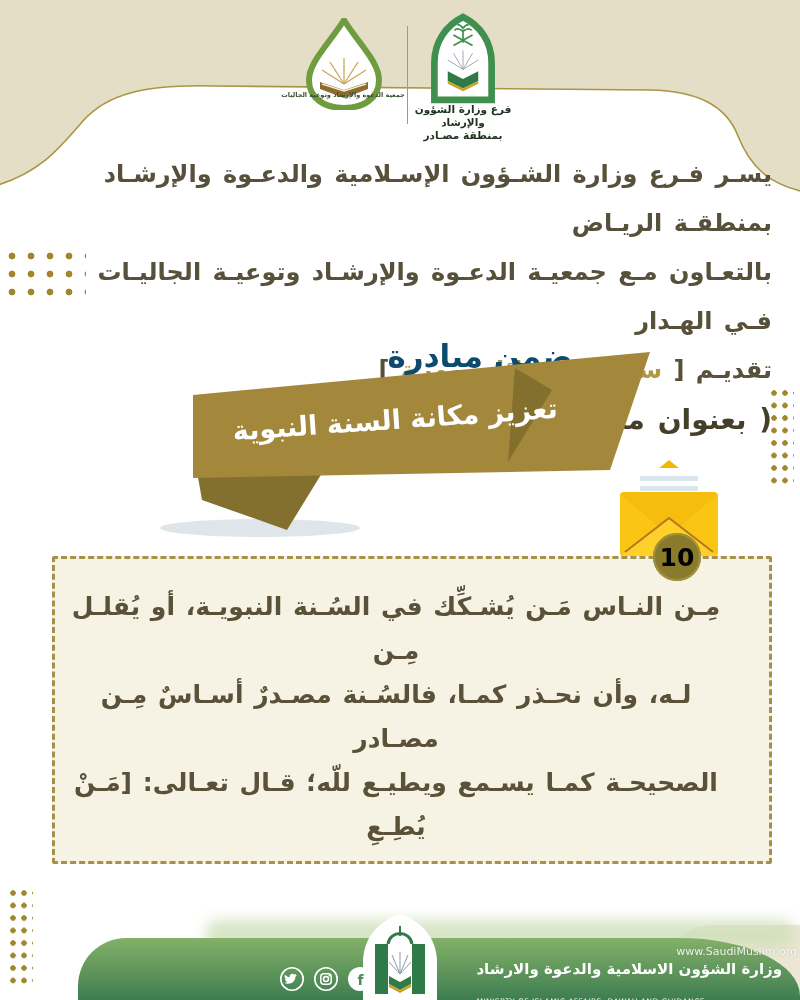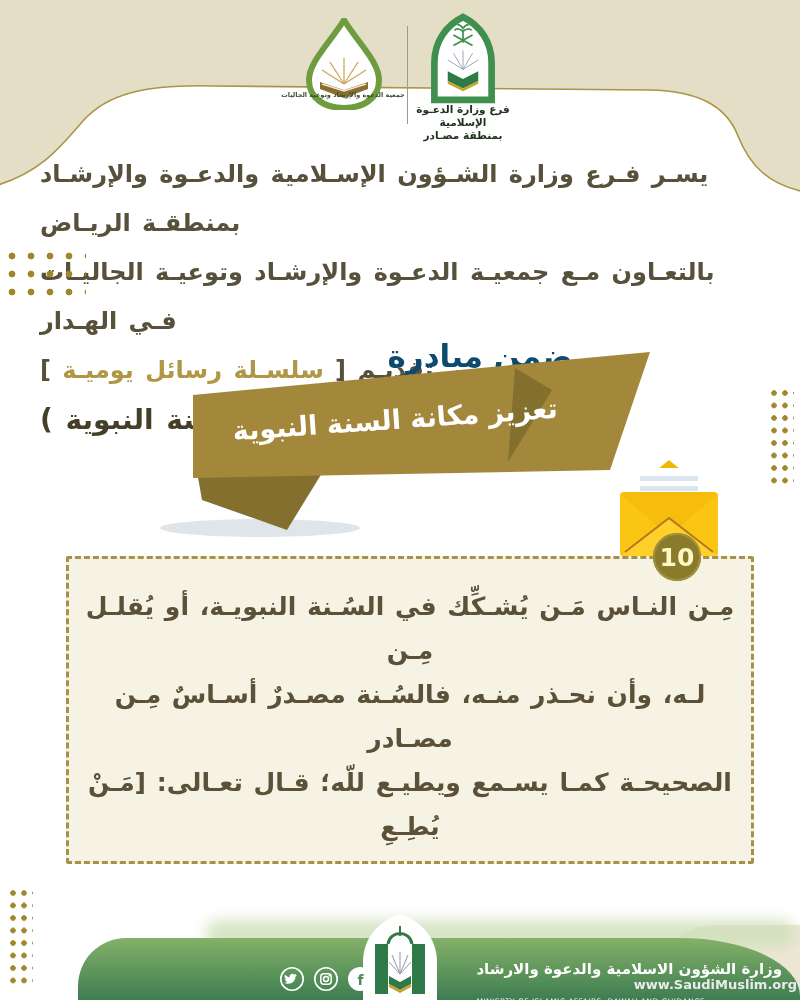--- a/index.html
+++ b/index.html
@@ -14,41 +14,41 @@
   
   #logo-left{left:288px;top:18px;width:112px;height:92px;}
   #logo-left-caption{left:278px;top:92px;width:130px;text-align:center;font-size:6.5px;
         color:#39502f;font-weight:bold;line-height:7px;}
   #logo-divider{left:407px;top:26px;width:1px;height:98px;background:#9a9a9a;}
   #logo-right{left:422px;top:12px;width:82px;height:92px;}
   #logo-right-caption{left:398px;top:103px;width:130px;text-align:center;direction:rtl;
         font-size:10.5px;font-weight:bold;color:#20321f;line-height:13px;}
 
   
-  #intro{left:40px;top:150px;width:720px;text-align:left;direction:rtl;}
+  #intro{left:52px;top:150px;width:720px;text-align:right;direction:rtl;}
   .intro-line{font-weight:bold;color:#57503a;font-size:24px;line-height:49px;word-spacing:3px;}
   .gold{color:#b09746;}
   #intro-line4{font-size:28px;color:#453e29;line-height:50px;}
   #within-initiative{left:240px;top:338px;width:480px;text-align:center;direction:rtl;
         color:#0c4a6e;font-weight:bold;font-size:31px;}
 
   
   #ribbon{left:140px;top:330px;width:540px;height:215px;}
   #ribbon-title{left:195px;top:404px;width:400px;text-align:center;direction:rtl;
         color:#ffffff;font-weight:bold;font-size:27px;transform:rotate(-4deg);}
 
   
   #envelope{left:613px;top:448px;width:112px;height:112px;}
   #msg-badge{left:653px;top:533px;width:48px;height:48px;border-radius:50%;
-        background:#8a7a2c;box-shadow:inset 0 0 0 2px #a0913c;color:#fef9c3;font-weight:bold;
+        background:#8a7a2c;box-shadow:inset 0 0 0 2px #a0913c;color:#000000;font-weight:bold;
         font-size:25px;display:flex;align-items:center;justify-content:center;z-index:6;}
 
   
-  #message-box{left:66px;top:556px;width:682px;height:302px;background:#f7f3e4;
-        border:3px dashed #a59148;border-radius:2px;z-index:3;}
+  #message-box{left:52px;top:556px;width:682px;height:302px;background:#f7f3e4;
+        border:3px dashed #a59148;border-radius:2px;z-index:3;padding-left:32px;}
   #message-text{position:absolute;left:16px;top:26px;width:650px;direction:rtl;text-align:center;
         color:#5a5138;font-weight:bold;font-size:25px;line-height:44px;word-spacing:2px;}
 
   
   .dots{position:absolute;}
   #dots-left{left:8px;top:252px;width:78px;height:52px;
         background-image:radial-gradient(circle at 4px 4px,#a1872c 3.1px,rgba(0,0,0,0) 3.7px);
         background-size:19px 18px;}
   #dots-right{left:771px;top:390px;width:23px;height:98px;
         background-image:radial-gradient(circle at 3px 3px,#a1872c 2.5px,rgba(0,0,0,0) 3px);
@@ -67,22 +67,22 @@
         border-radius:48px 120px 0 0 / 48px 58px 0 0;}
   #footer-emblem{left:348px;top:912px;width:104px;height:88px;z-index:4;}
   #footer-social{left:279px;top:966px;display:flex;gap:8px;z-index:4;}
   #footer-handle-block{left:397px;top:963px;z-index:4;color:#fff;}
   #footer-handle{font-size:13.5px;font-weight:bold;letter-spacing:1px;}
   #footer-site{font-size:9.5px;letter-spacing:3.2px;margin-top:5px;}
   #footer-ministry{right:18px;top:960px;text-align:left;z-index:4;color:#fff;direction:rtl;}
   #footer-ministry-ar{font-size:15px;font-weight:bold;}
   #footer-ministry-en{font-size:7.6px;font-weight:normal;letter-spacing:.4px;direction:ltr;
         margin-top:19px;color:#eaf2e4;}
-  #watermark{right:3px;top:977px;z-index:5;color:rgba(255,255,255,.85);font-size:13px;
-        font-weight:bold;text-shadow:0 0 2px rgba(120,120,120,.4);}
+  #watermark{right:3px;top:945px;z-index:5;color:rgba(255,255,255,.85);font-size:11px;
+        font-weight:normal;text-shadow:0 0 2px rgba(120,120,120,.4);}
 </style>
 </head>
 <body>
 
 <div id="page">
 
   <svg id="top-frame" class="abs" width="800" height="230" viewBox="0 0 800 230">
     <path d="M-5,-5 H805 V192 C768,184 750,166 738,136 C726,105 697,91 650,90 L215,86
              C142,84 106,95 83,121 C60,147 42,172 -5,186 Z" fill="#e5dec6" stroke="#a99544" stroke-width="1.6"></path>
   </svg>
@@ -115,21 +115,21 @@
       <line x1="43" y1="60" x2="43" y2="40"></line>
         <line x1="43" y1="60" x2="33" y2="43"></line>
       <line x1="43" y1="60" x2="53" y2="43"></line>
         <line x1="43" y1="60" x2="27" y2="50"></line>
       <line x1="43" y1="60" x2="59" y2="50"></line>
     </g>
     <path d="M27,62 L43,70 L59,62 L59,72 L43,80 L27,72 Z" fill="#2f7a46"></path>
     <path d="M27,72 L43,80 L59,72 L59,75 L43,83 L27,75 Z" fill="#c9a227"></path>
   </svg>
   <div id="logo-right-caption" class="abs">
-    <div>فرع وزارة الدعـوة الإسلامية</div>
+    <div>فرع وزارة الشؤون والإرشاد</div>
     <div>بمنطقة مصـادر</div>
   </div>
 
   <div id="intro" class="abs">
     <div class="intro-line">يسـر فـرع وزارة الشـؤون الإسـلامية والدعـوة والإرشـاد بمنطقـة الريـاض</div>
     <div class="intro-line">بالتعـاون مـع جمعيـة الدعـوة والإرشـاد وتوعيـة الجاليـات فـي الهـدار</div>
     <div class="intro-line"><span>تقديـم [ </span><span class="gold">سلسـلة رسائل يوميـة</span><span> ]</span></div>
     <div class="intro-line" id="intro-line4">( بعنوان مكانة السنة النبوية )</div>
   </div>
   <div id="within-initiative" class="abs">ضمن مبادرة</div>
@@ -156,21 +156,21 @@
     <polygon points="7,46 56,88 7,106" fill="#fbc613"></polygon>
     <polygon points="105,46 56,88 105,106" fill="#fbc613"></polygon>
     <polygon points="7,108 56,70 105,108" fill="#ffd02a"></polygon>
     <path d="M12,104 L56,70 L100,104" fill="none" stroke="#b5771f" stroke-width="2"></path>
   </svg>
   <div id="msg-badge" class="abs">10</div>
 
   <div id="message-box" class="abs">
     <div id="message-text">
       <div>مِـن النـاس مَـن يُشـكِّك في السُـنة النبويـة، أو يُقلـل مِـن</div>
-      <div>لـه، وأن نحـذر منـه، فالسُـنة مصـدرٌ أسـاسٌ مِـن مصـادر</div>
+      <div>لـه، وأن نحـذر كمـا، فالسُـنة مصـدرٌ أسـاسٌ مِـن مصـادر</div>
       <div>الصحيحـة كمـا يسـمع ويطيـع للّه؛ قـال تعـالى: [مَـنْ يُطِـعِ</div>
 
     </div>
   </div>
 
   <div id="dots-left" class="dots"></div>
   <div id="dots-right" class="dots"></div>
   <div id="dots-bottom" class="dots"></div>
 
   <div id="footer-cream-corner" class="abs"></div>

